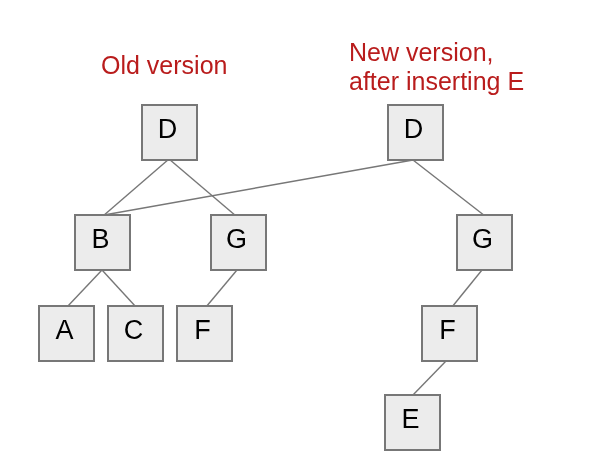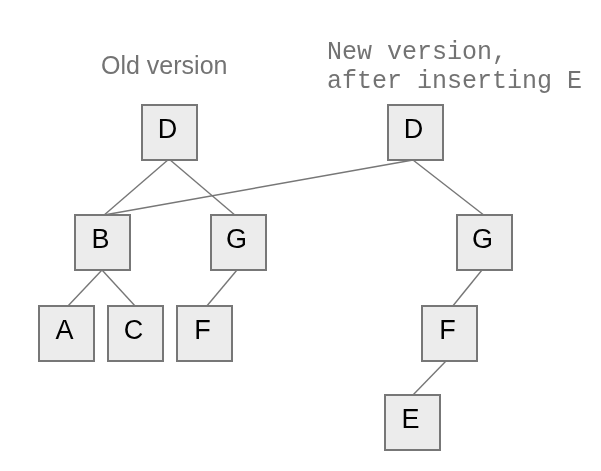--- a/index.html
+++ b/index.html
@@ -39,21 +39,21 @@
     font-size: 27px;
     color: #000000;
   }
   .node span {
     transform: translate(-2px, -3px);
   }
   .title {
     position: absolute;
     font-size: 25px;
     line-height: 29px;
-    color: #737373;
+    color: #b91c1c;
     white-space: pre-line;
   }
 </style>
 </head>
 <body>
 
 <div class="canvas">
 
   <svg class="edges" width="601" height="471" aria-hidden="true">
     <line x1="169" y1="159" x2="103" y2="216"></line>
@@ -62,21 +62,21 @@
     <line x1="102" y1="270" x2="136" y2="307"></line>
     <line x1="237" y1="270" x2="206" y2="307"></line>
     <line x1="413" y1="160" x2="104" y2="215"></line>
     <line x1="413" y1="160" x2="485" y2="216"></line>
     <line x1="482" y1="270" x2="452" y2="307"></line>
     <line x1="446" y1="361" x2="412" y2="396"></line>
   </svg>
 
   <div class="title" style="left:101px; top:51px;">Old version</div>
 
-  <div class="title" style="left:327px; top:38px;font-family:Liberation Mono, monospace;">New version,
+  <div class="title" style="left:349px; top:38px;">New version,
 after inserting E</div>
 
   <div class="node" style="left:141px; top:104px;">
     <span>D</span>
   </div>
   <div class="node" style="left:74px; top:214px;">
     <span>B</span>
   </div>
   <div class="node" style="left:210px; top:214px;">
     <span>G</span>

